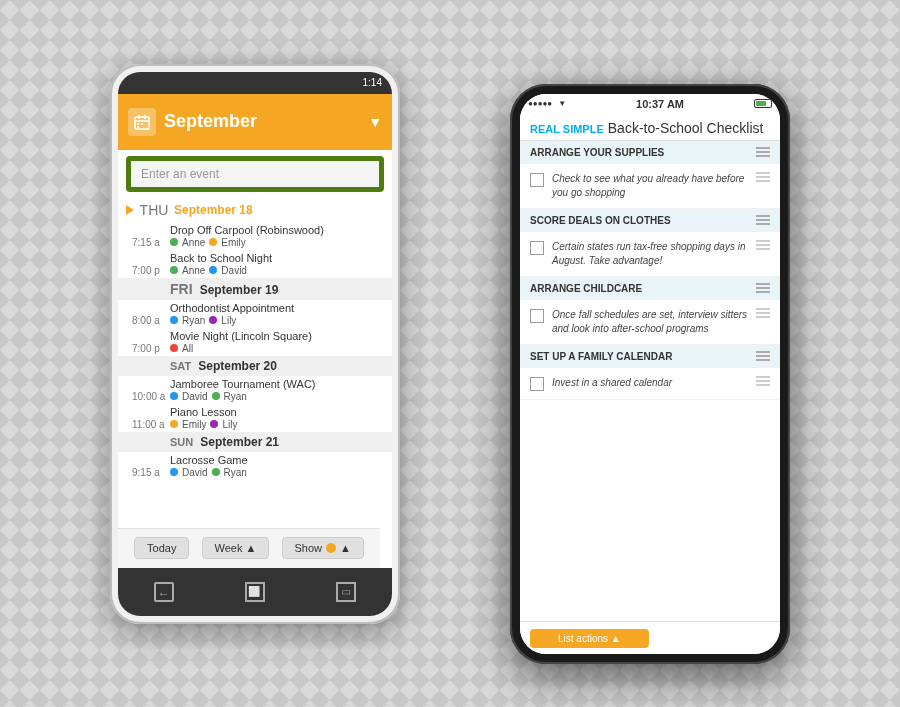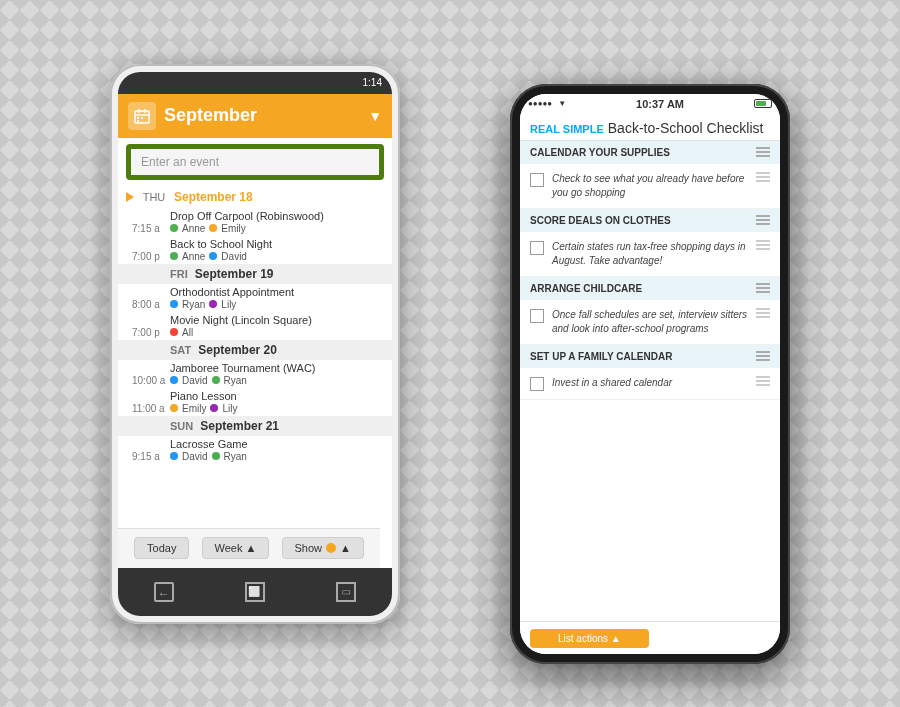--- a/index.html
+++ b/index.html
@@ -64,21 +64,21 @@
       align-items: center;
       justify-content: flex-end;
       padding: 0 10px;
       font-size: 10px;
       color: #fff;
       gap: 4px;
     }
 
     .android-header {
       background: #F5A623;
-      height: 44px;
+      height: 56px;
       display: flex;
       align-items: center;
       padding: 0 10px;
       gap: 8px;
     }
 
     .android-header-icon {
       width: 28px;
       height: 28px;
       background: rgba(255,255,255,0.3);
@@ -119,21 +119,21 @@
     }
 
     .cal-day-header {
       display: flex;
       align-items: center;
       padding: 4px 8px;
       background: #fff;
     }
 
     .cal-day-label {
-      font-size: 11px;
+      font-size: 14px;
       color: #777;
       width: 32px;
       text-align: center;
     }
 
     .cal-day-name {
       font-size: 12px;
       font-weight: bold;
       color: #F5A623;
       margin-left: 4px;
@@ -651,21 +651,21 @@
       <div class="iphone-app-header">
         <div class="iphone-app-title-row">
           <span class="real-simple-brand">REAL SIMPLE</span>
           <span class="checklist-title">Back-to-School Checklist</span>
         </div>
       </div>
 
       <div class="iphone-content">
 
         <div class="section-header-blue">
-          <span>CALENDAR YOUR SUPPLIES</span>
+          <span>ARRANGE YOUR SUPPLIES</span>
           <div class="section-lines">
             <div class="section-line"></div>
             <div class="section-line"></div>
             <div class="section-line"></div>
           </div>
         </div>
         <div class="checklist-item">
           <div class="checkbox"></div>
           <span class="checklist-text">Check to see what you already have before you go shopping</span>
           <div class="checklist-item-lines">

